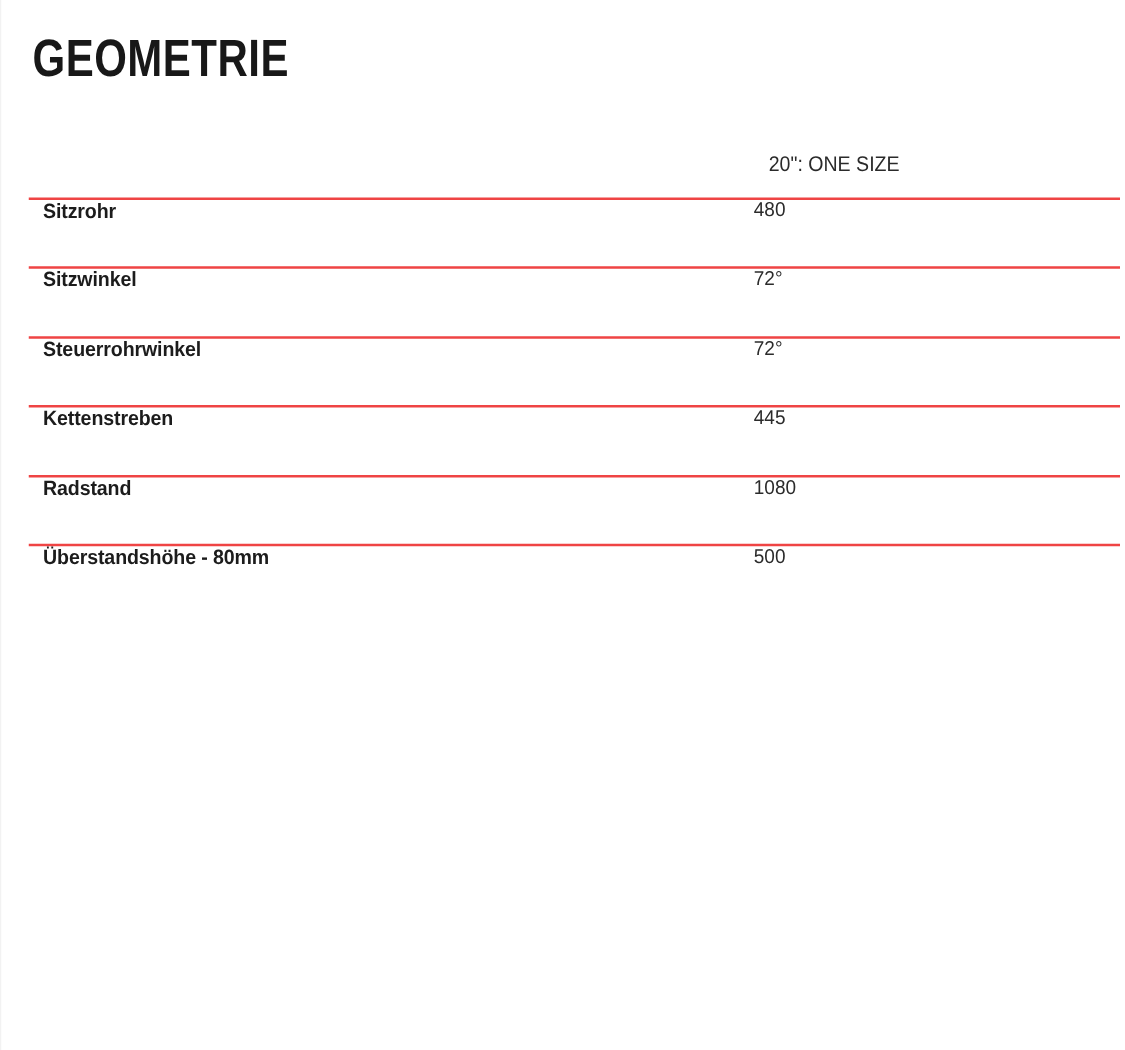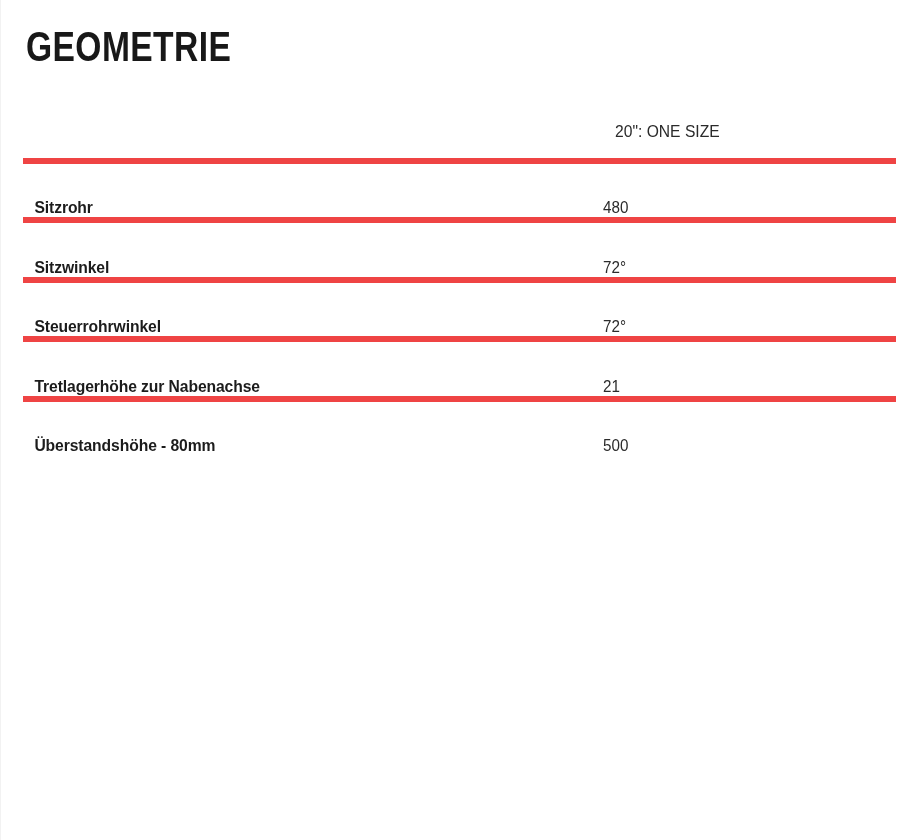--- a/index.html
+++ b/index.html
@@ -43,23 +43,23 @@
     white-space: nowrap;
   }
   .geo-table {
     position: absolute;
     left: 22px;
     top: 158px;
     width: 873px;
   }
   .geo-row {
     display: flex;
-    align-items: flex-end;
+    align-items: flex-start;
     height: 53.4px;
-    border-top: 6px solid #ef4444;
+    border-top: 2px solid #ef4444;
     box-sizing: content-box;
   }
   .geo-label {
     width: 580px;
     padding-left: 12px;
     box-sizing: border-box;
     font-size: 16.5px;
     font-weight: 700;
     color: #1c1c1c;
     letter-spacing: -0.1px;
@@ -96,27 +96,31 @@
     <div class="geo-row">
       <div class="geo-label">Sitzwinkel</div>
       <div class="geo-value">72°</div>
     </div>
 
     <div class="geo-row">
       <div class="geo-label">Steuerrohrwinkel</div>
       <div class="geo-value">72°</div>
     </div>
 
-
+    <div class="geo-row">
+      <div class="geo-label">Kettenstreben</div>
+      <div class="geo-value">445</div>
+    </div>
 
 
     <div class="geo-row">
-      <div class="geo-label">Tretlagerhöhe zur Nabenachse</div>
-      <div class="geo-value">21</div>
+      <div class="geo-label">Radstand</div>
+      <div class="geo-value">1080</div>
     </div>
+
 
     <div class="geo-row">
       <div class="geo-label">Überstandshöhe - 80mm</div>
       <div class="geo-value">500</div>
     </div>
 
 
 
   </div>
 </div>

